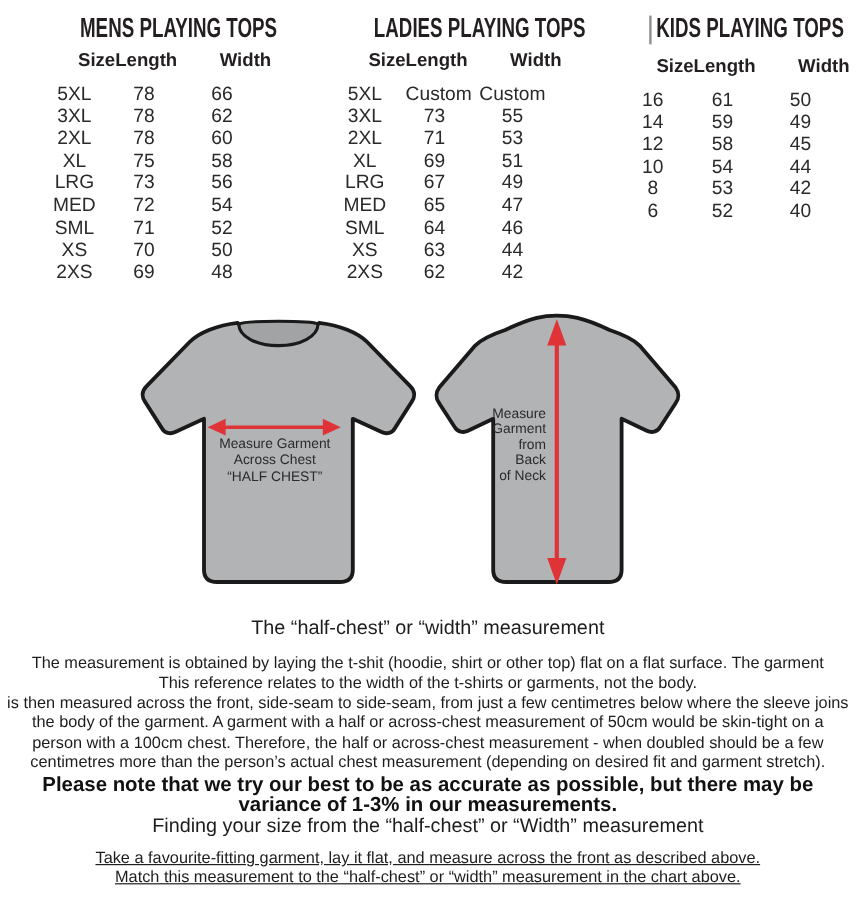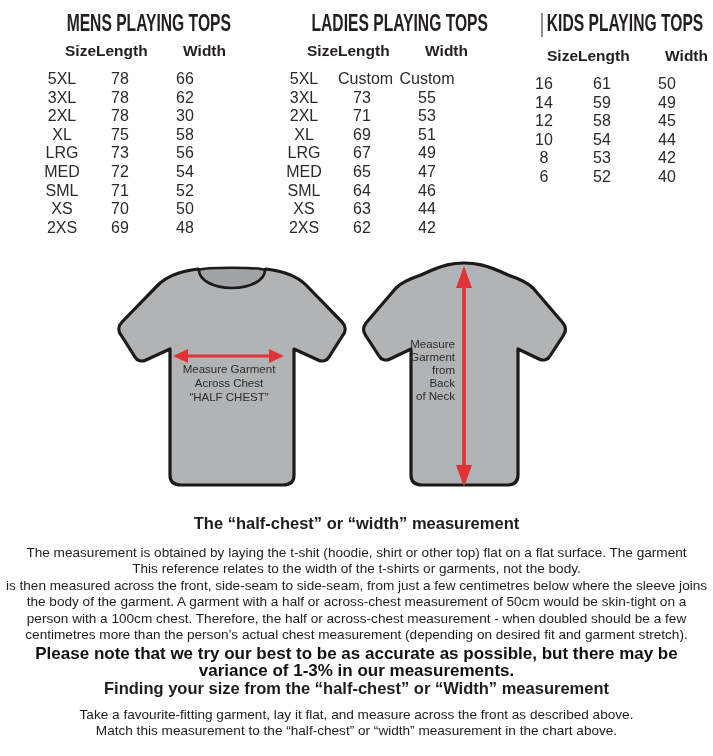--- a/index.html
+++ b/index.html
@@ -22,27 +22,27 @@
   .tcell { font-size:16px; text-align:center; height:18.6px; line-height:18.6px; color:#2a2a2a; }
   .divider-v { position:absolute; left:541px; top:13px; width:2px; height:24px; background:#8f8f8f; }
 
   
   .shirt-svg { position:absolute; top:259px; }
   #front-shirt { left:111px; width:242px; height:236px; }
   #back-shirt  { left:356px; width:217px; height:236px; }
   .shirt-label { font-family:"Liberation Sans", sans-serif; font-size:11.5px; fill:#2b2b2b; }
 
   
-  .sec-h { position:absolute; left:0; width:713px; text-align:center; font-weight:bold;
+  .sec-h { position:absolute; left:0; width:713px; text-align:center; font-weight:normal;
            font-size:16.5px; color:#1d1d1d; }
   #half-chest-heading { top:514px; }
   #finding-size-heading { top:679px;text-align:center; }
   .plines { position:absolute; left:0; width:713px; text-align:center; }
   #half-chest-body { top:545px; }
-  #finding-size-body { top:707px; }
+  #finding-size-body { top:707px;text-decoration:underline; }
   .pline { font-size:13.6px; line-height:16.4px; color:#1d1d1d; }
   .pnote { font-size:17px; line-height:16.4px; font-weight:bold; color:#111; margin-top:3px; }
 </style>
 </head>
 <body>
 
 <div id="page">
 
   <div class="sizetable" id="mens-table">
     <div class="ttl-wrap">
@@ -60,21 +60,21 @@
           <div class="tcell">66</div>
         </div>
         <div class="trow">
           <div class="tcell">3XL</div>
           <div class="tcell">78</div>
           <div class="tcell">62</div>
         </div>
         <div class="trow">
           <div class="tcell">2XL</div>
           <div class="tcell">78</div>
-          <div class="tcell">30</div>
+          <div class="tcell">60</div>
         </div>
         <div class="trow">
           <div class="tcell">XL</div>
           <div class="tcell">75</div>
           <div class="tcell">58</div>
         </div>
         <div class="trow">
           <div class="tcell">LRG</div>
           <div class="tcell">73</div>
           <div class="tcell">56</div>

